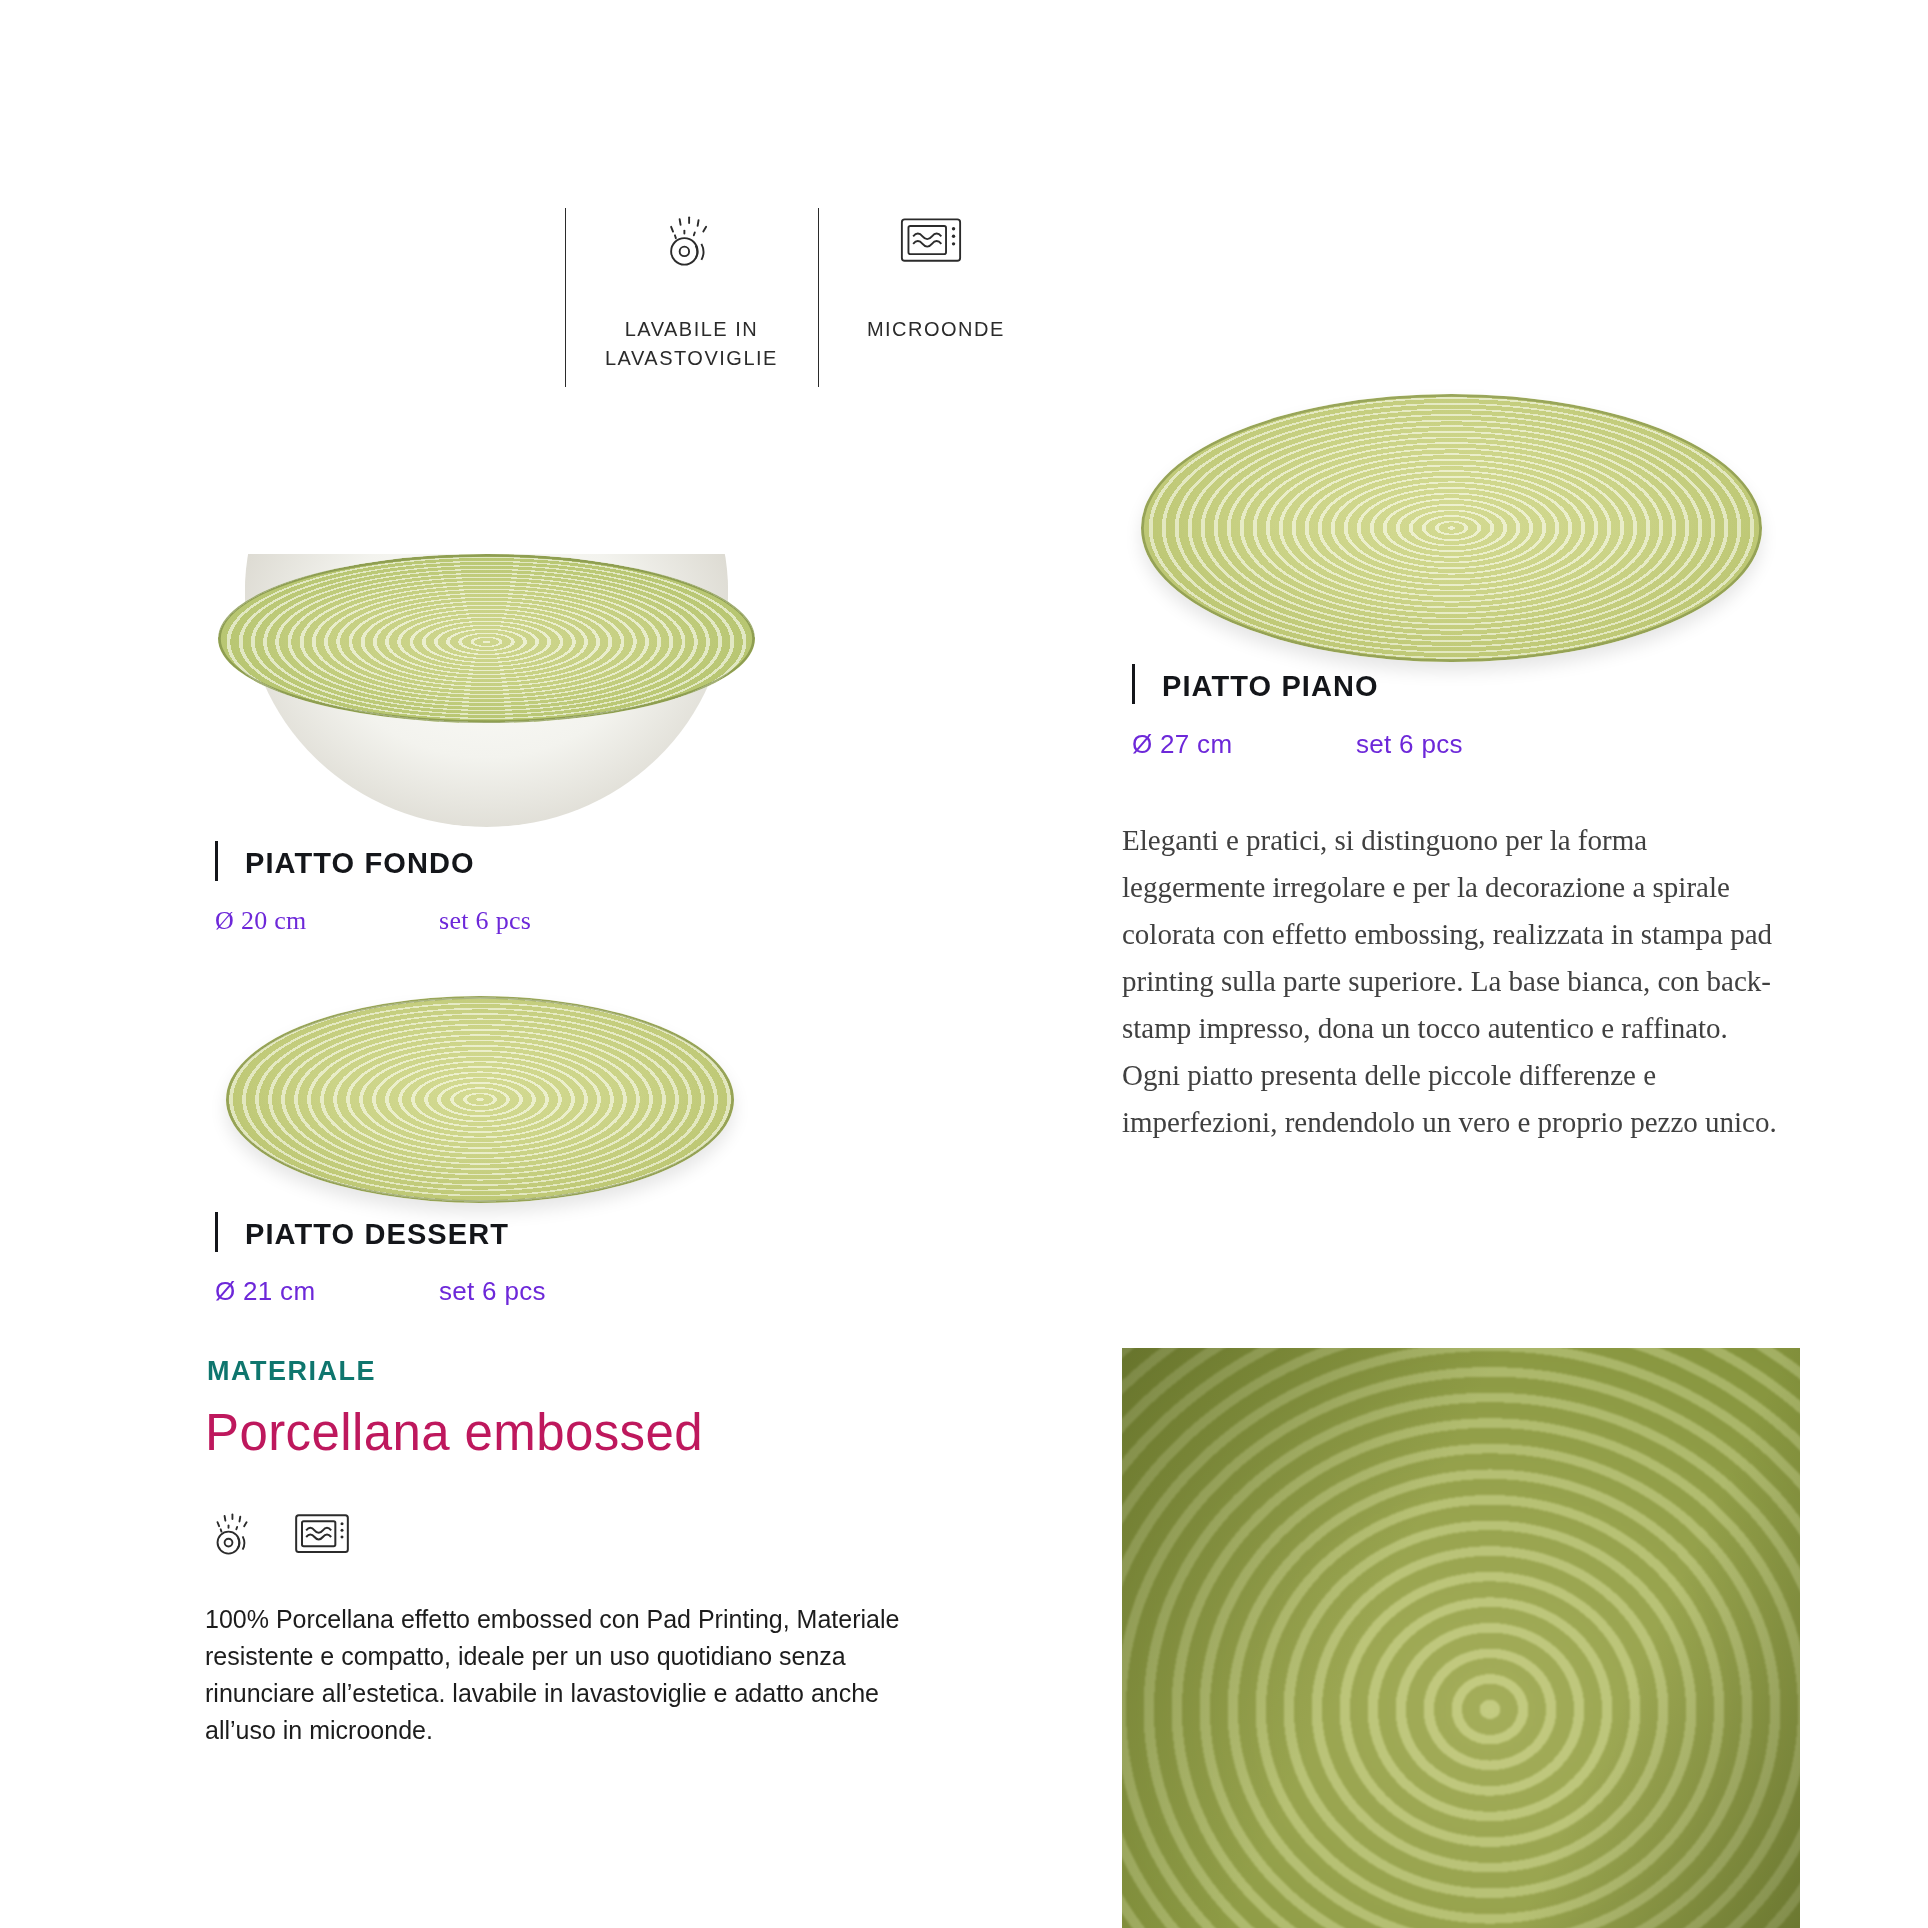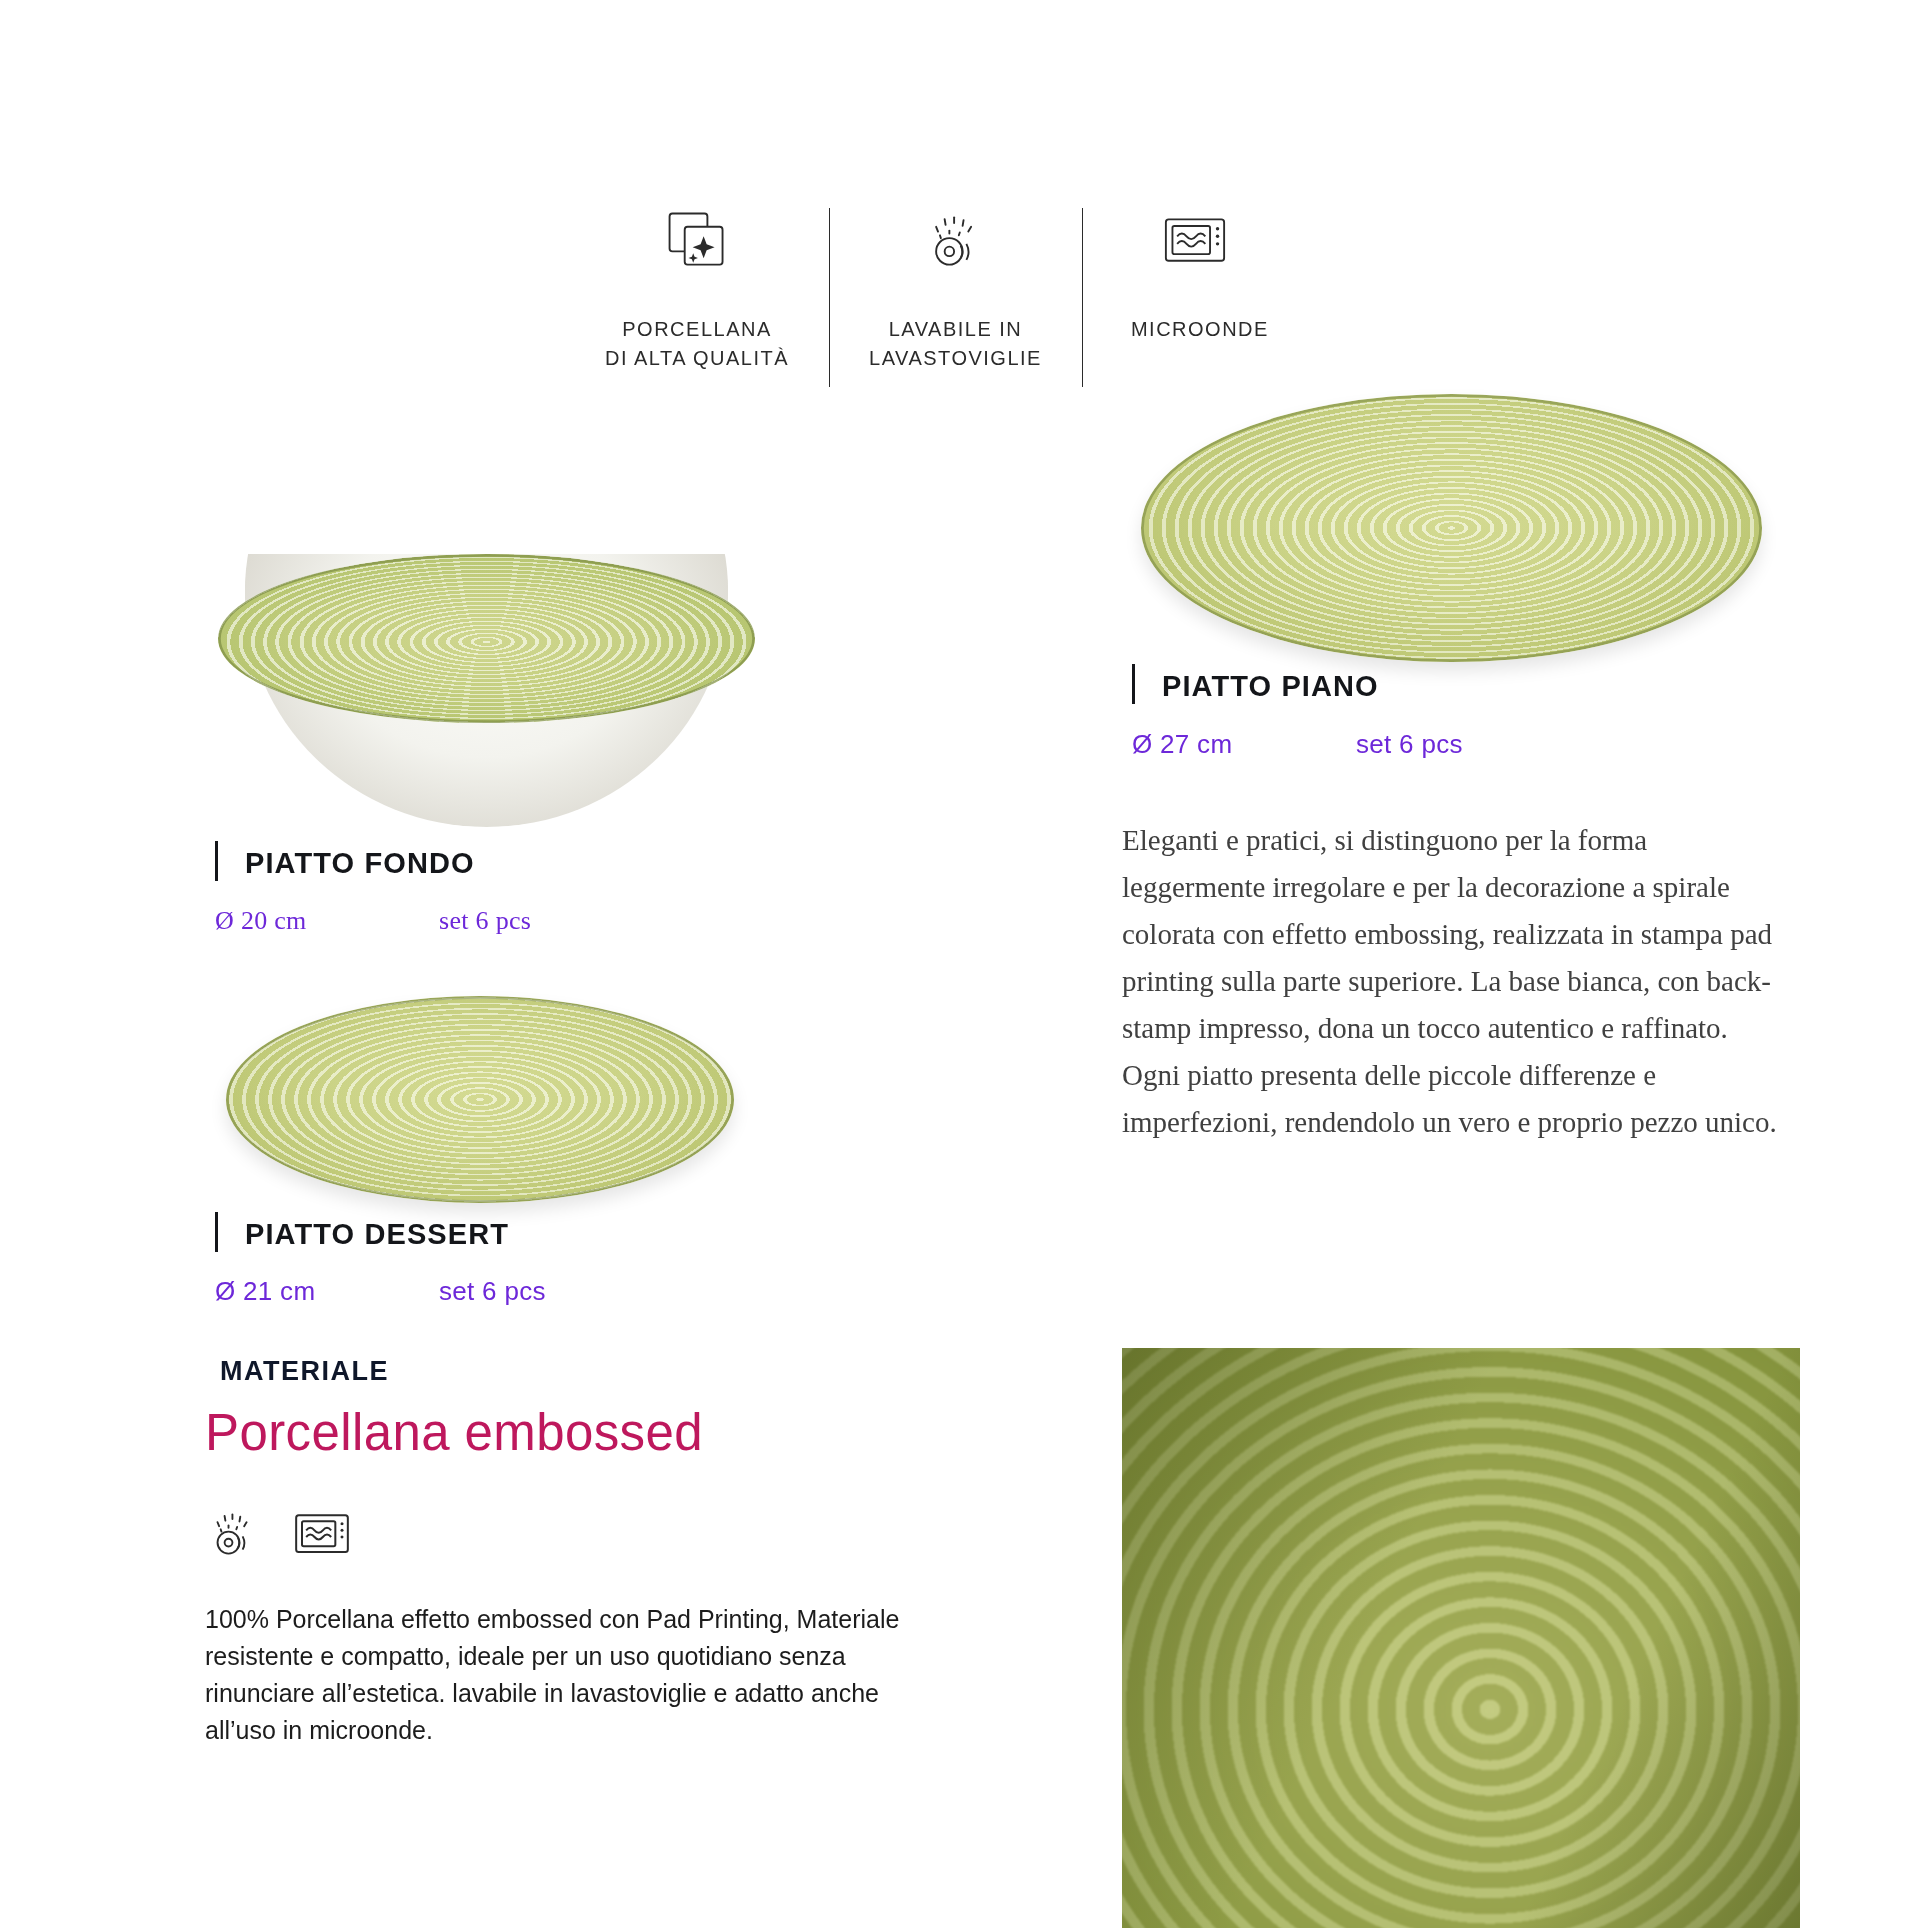--- a/index.html
+++ b/index.html
@@ -160,26 +160,26 @@
   #title-fondo   { left: 215px;  top: 847px; }
   #spec-fondo    { left: 215px;  top: 906px; font-family: Liberation Serif, serif; }
   #title-dessert { left: 215px;  top: 1218px; }
   #spec-dessert  { left: 215px;  top: 1276px; }
   #title-piano   { left: 1132px; top: 670px; }
   #spec-piano    { left: 1132px; top: 729px; }
 
   
   .materiale-label {
     position: absolute;
-    left: 220px;
+    left: 207px;
     top: 1356px;
     font-size: 27px;
     font-weight: bold;
     letter-spacing: 1.5px;
-    color: #0f172a;
+    color: #0f766e;
   }
   .materiale-value {
     position: absolute;
     left: 205px;
     top: 1403px;
     font-size: 51px;
     font-weight: 300;
     letter-spacing: 0.4px;
     color: #be185d;
   }
@@ -240,32 +240,20 @@
     position: absolute;
     inset: 0;
     background: linear-gradient(115deg, rgba(60,70,20,0.35) 0%, rgba(60,70,20,0.0) 40%, rgba(60,70,20,0.0) 70%, rgba(40,50,10,0.32) 100%);
   }
 </style>
 </head>
 <body>
 
 <div class="feature-bar">
 
-  <div class="feature f-porcellana">
-    <span class="ficon">
-      <svg width="70" height="70" viewBox="0 0 74 74" fill="none" stroke="#2b2b2b" stroke-width="2">
-        <rect x="8" y="8" width="40" height="40" rx="3"></rect>
-        <rect x="24" y="22" width="40" height="40" rx="3" fill="#fff"></rect>
-        <path d="M44 32 l3.2 8.4 8.4 3.2 -8.4 3.2 -3.2 8.4 -3.2 -8.4 -8.4 -3.2 8.4 -3.2z" fill="#2b2b2b" stroke="none"></path>
-        <path d="M33 50 l1.4 3.6 3.6 1.4 -3.6 1.4 -1.4 3.6 -1.4 -3.6 -3.6 -1.4 3.6 -1.4z" fill="#2b2b2b" stroke="none"></path>
-      </svg>
-    </span>
-    <span class="flabel">PORCELLANA
-DI ALTA QUALITÀ</span>
-  </div>
 
   <div class="feature f-lavabile left-rule">
     <span class="ficon">
       <svg width="70" height="70" viewBox="0 0 74 74" fill="none" stroke="#2b2b2b" stroke-width="2">
         <circle cx="30" cy="48" r="14"></circle>
         <circle cx="30" cy="48" r="5"></circle>
         <path d="M42 42 a14 14 0 0 1 0 13"></path>
         <path d="M48 40 a18 18 0 0 1 0 17"></path>
         <g stroke-linecap="round">
           <path d="M16 22 l2 5"></path>

